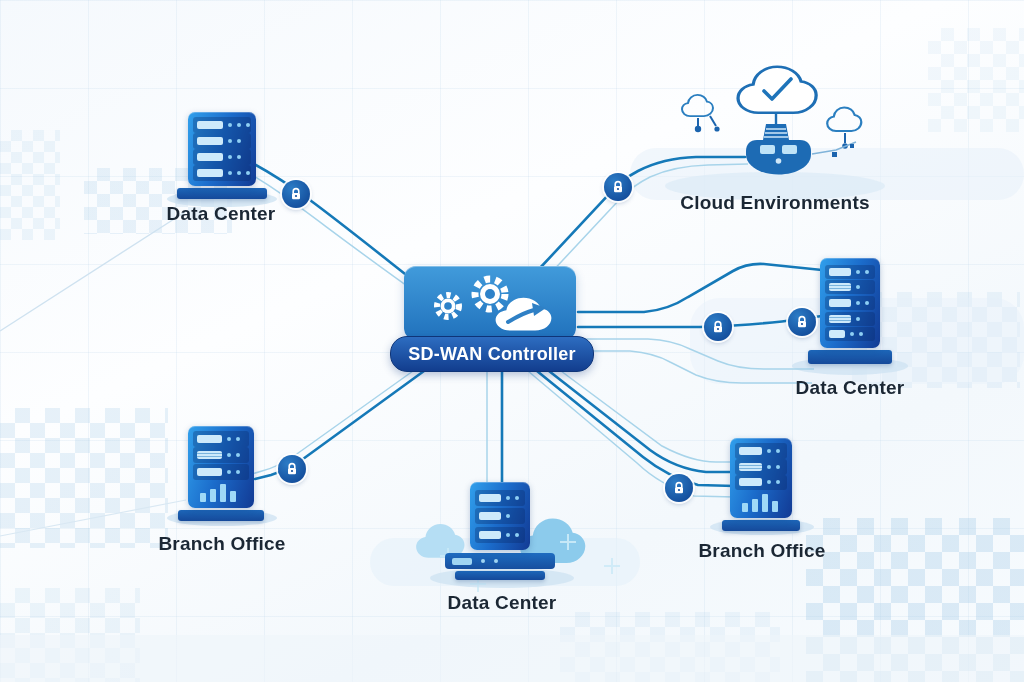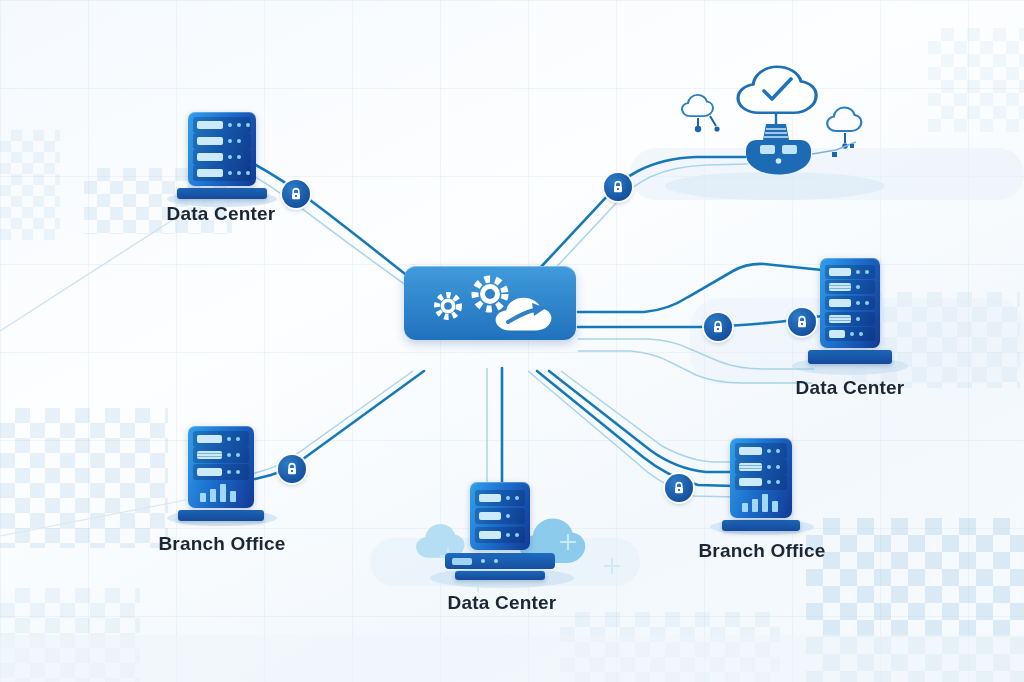--- a/index.html
+++ b/index.html
@@ -219,20 +219,21 @@
         <line x1="50" y1="66" x2="56" y2="76" stroke="#1b64ae" stroke-width="2"></line>
         <circle cx="57" cy="79" r="2.6" fill="#1b64ae"></circle>
         <line x1="185" y1="83" x2="185" y2="93" stroke="#1b64ae" stroke-width="2"></line>
         <circle cx="185" cy="96" r="2.8" fill="#1b64ae"></circle>
         <path d="M152,104 L176,100 L196,92" fill="none" stroke="#7fb3d9" stroke-width="1.5"></path>
         <rect x="172" y="102" width="5" height="5" fill="#1b64ae"></rect>
         <rect x="190" y="94" width="4" height="4" fill="#1b64ae"></rect>
       </g>
     </svg>
   </div>
+  <div class="lbl" style="left:775px;top:192px;">Cloud Environments</div>
 
   <div class="rack" style="left:820px;top:258px;width:60px;">
     <div class="rbody" style="width:60px;height:90px;">
       <div class="slot" style="height:10px;">
           <i class="bar"></i>
           <i class="d"></i>
           <i class="d"></i>
         </div>
       <div class="slot" style="height:10px;">
           <i class="bar striped"></i>
@@ -351,14 +352,17 @@
         <circle cx="86" cy="28" r="10" fill="#ffffff"></circle>
         <circle cx="86" cy="28" r="5" fill="#2e82c9"></circle>
       </g>
       <g>
         <path d="M20,58 C11,58 4,51 4,43 C4,36 9,30 16,29 C17,19 25,11 35,11 C44,11 52,17 54,26 C61,27 66,33 66,40 C66,50 58,58 48,58 Z" transform="translate(88,24) scale(0.9,0.7)" fill="#ffffff"></path>
         <path d="M104,56 C114,50 122,46 130,44" fill="none" stroke="#2f80c5" stroke-width="4" stroke-linecap="round"></path>
         <polygon points="128,37 142,42 130,50" fill="#2f80c5"></polygon>
       </g>
     </svg>
   </div>
+  <div class="ctrl-pill">
+    <span>SD-WAN Controller</span>
+  </div>
 
 </div>
 
 </body></html>

